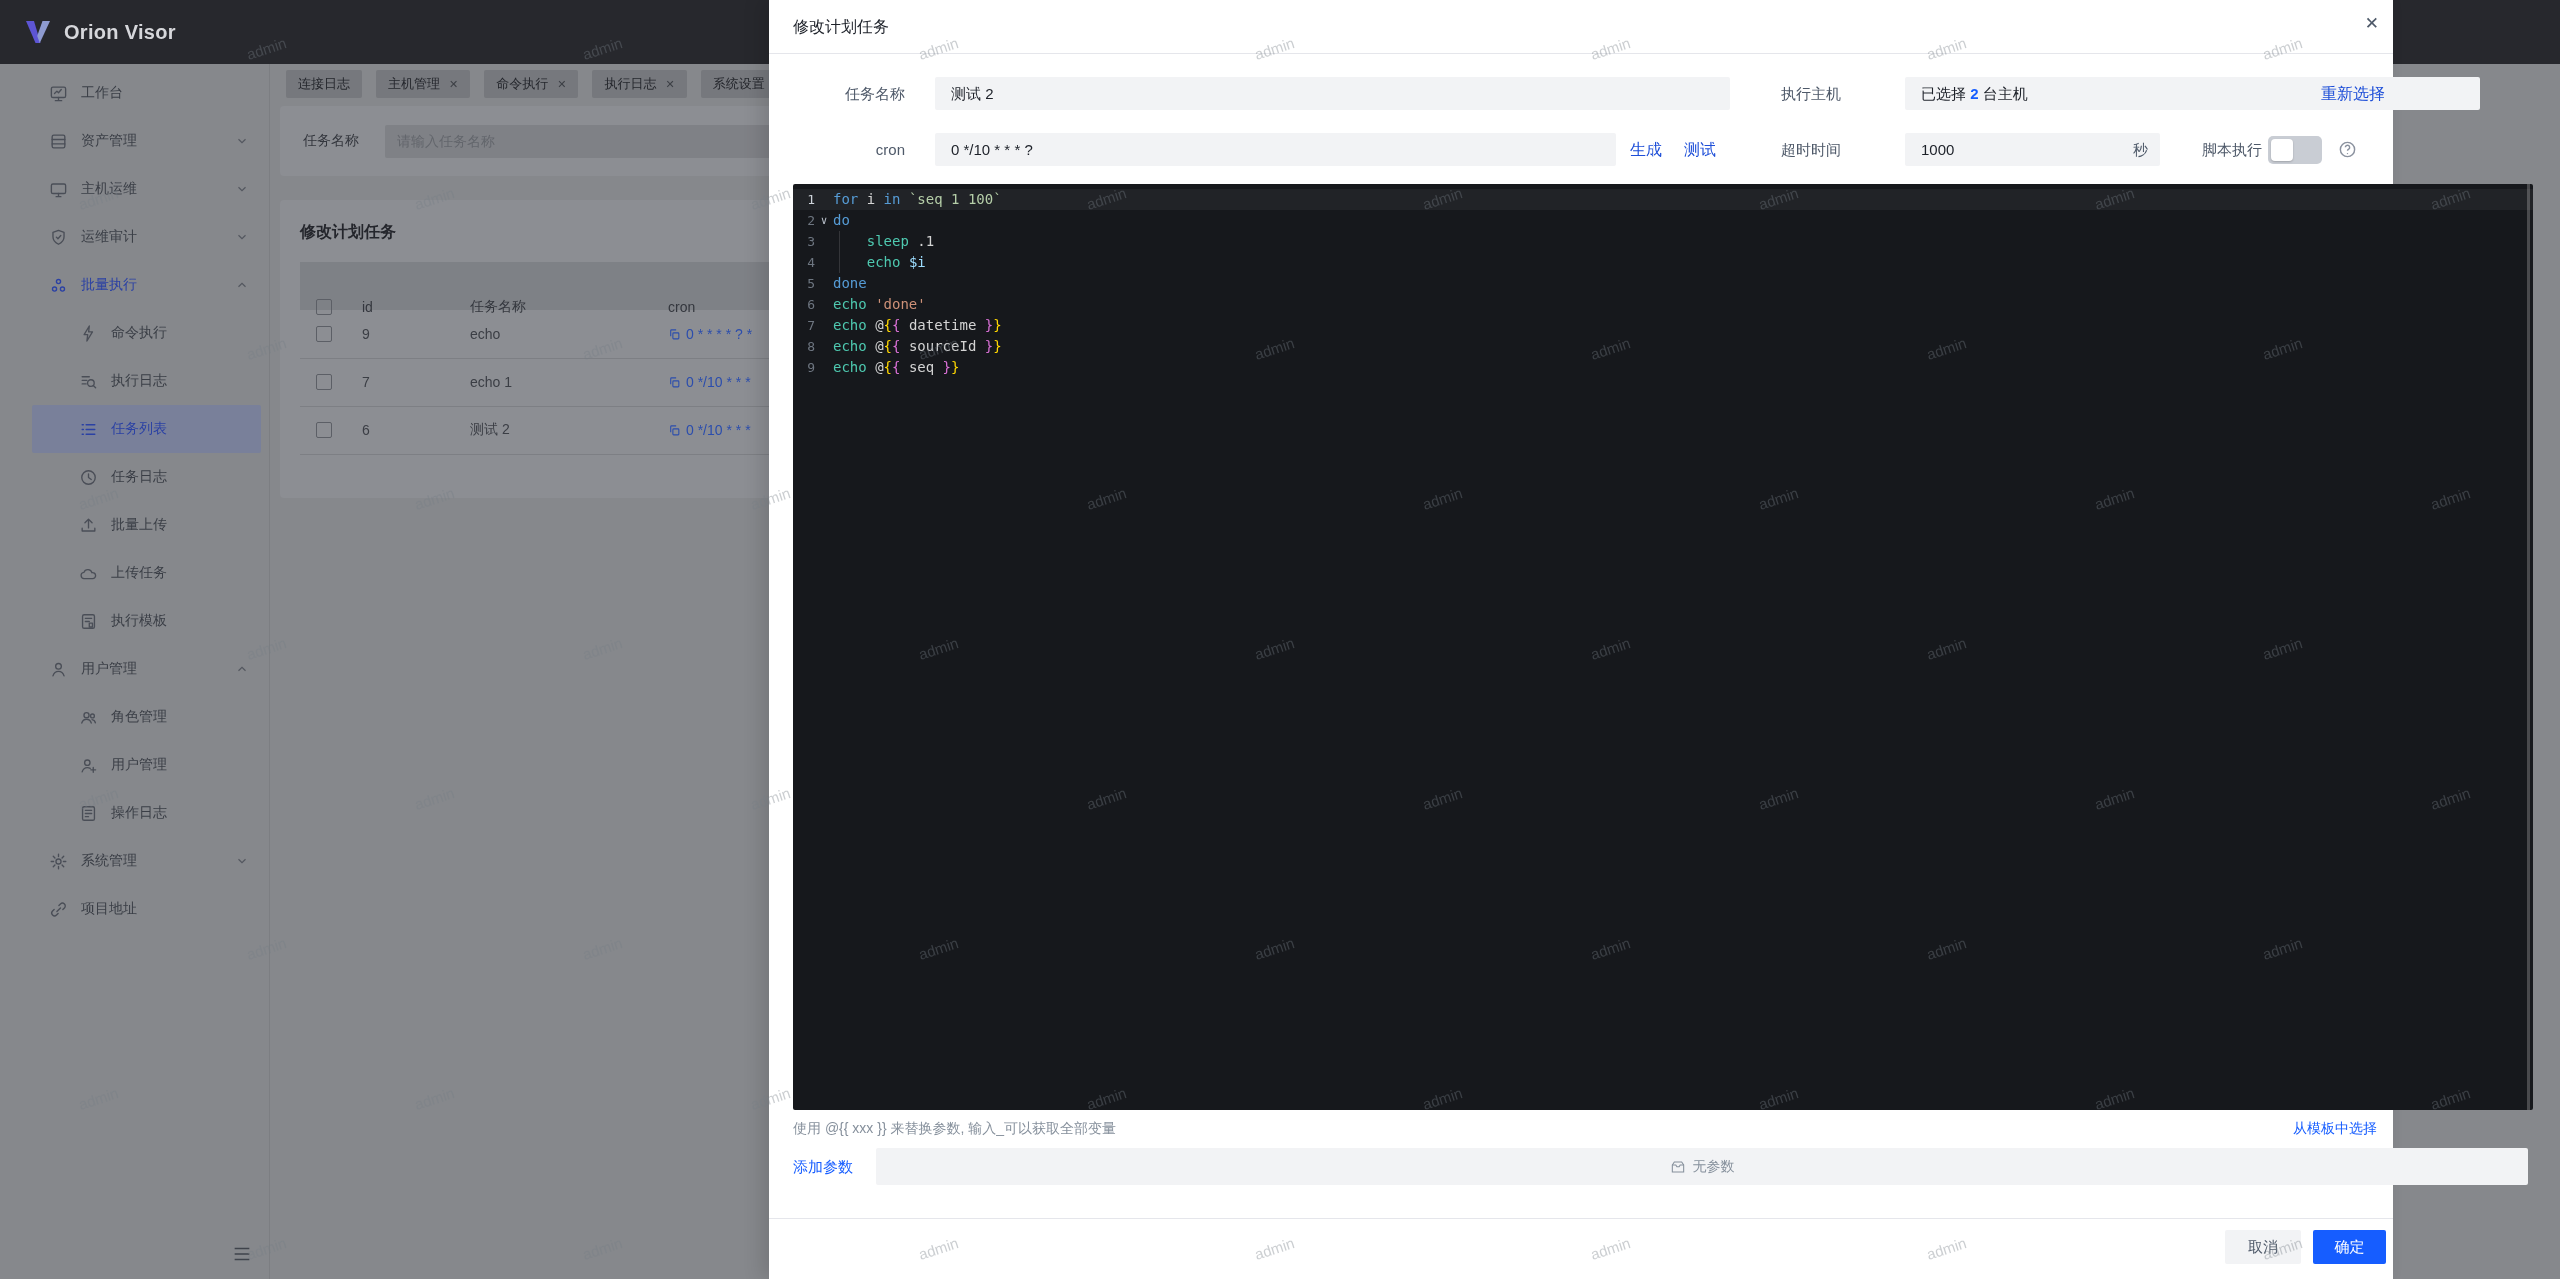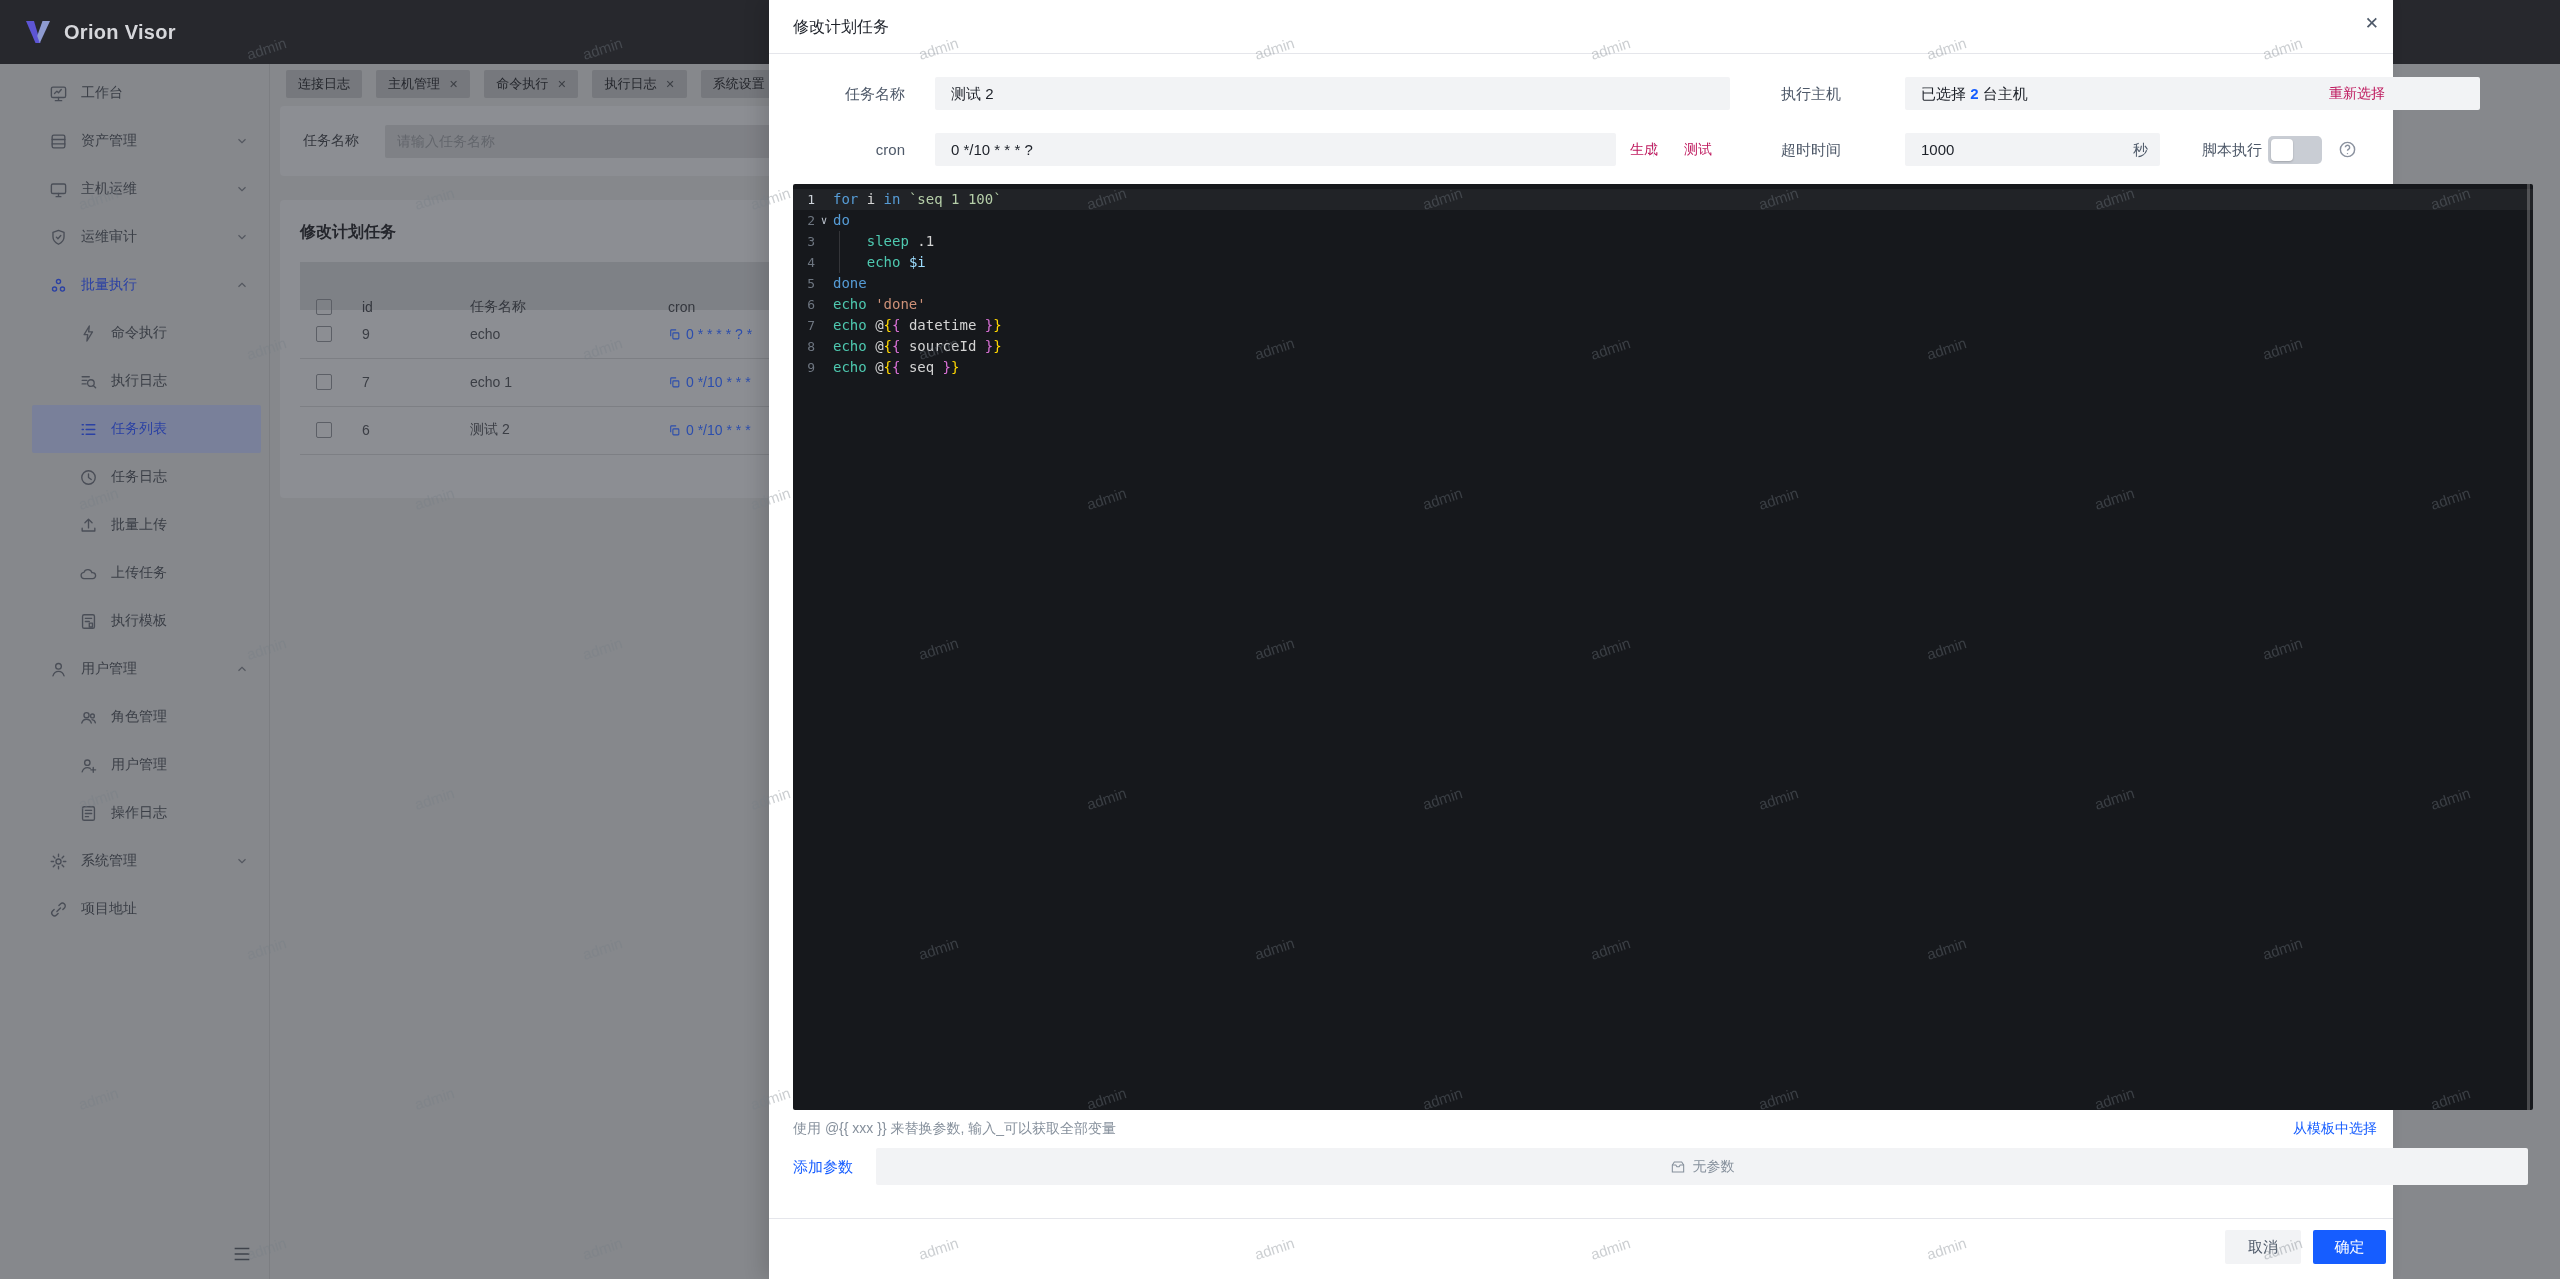--- a/index.html
+++ b/index.html
@@ -42,21 +42,21 @@
   .wm{position:absolute;inset:0;z-index:999;pointer-events:none;overflow:hidden;}
   .wm span{position:absolute;font-size:15px;color:rgba(119,125,135,.38);transform:rotate(-18deg);white-space:nowrap;}
   
   .drawer{position:absolute;left:769px;top:0;width:1624px;height:1279px;background:#fff;z-index:100;box-shadow:-8px 0 18px rgba(0,0,0,.12);}
   .d-title{position:absolute;left:24px;top:0;height:53px;line-height:53px;font-size:16px;font-weight:500;color:#1d2129;}
   .d-close{position:absolute;top:15px;right:14px;font-size:17px;color:#4e5969;cursor:pointer;line-height:1;}
   .d-headline{position:absolute;top:53px;left:0;right:0;border-top:1px solid #e5e6eb;}
   .f-label{position:absolute;width:112px;text-align:right;font-size:15px;color:#4e5969;line-height:33px;white-space:nowrap;}
   .f-input{position:absolute;height:33px;background:#f2f3f5;border-radius:2px;font-size:15px;color:#1d2129;line-height:33px;padding:0 16px;box-sizing:border-box;white-space:nowrap;}
   .blue{color:#165dff;}
-  .d-link{position:absolute;font-size:14px;line-height:33px;color:#be185d;cursor:pointer;white-space:nowrap;}
+  .d-link{position:absolute;font-size:16px;line-height:33px;color:#1d4ed8;cursor:pointer;white-space:nowrap;}
   .vsep{position:absolute;width:1px;height:14px;background:#e5e6eb;top:143px;}
   .suffix{position:absolute;right:12px;top:0;color:#4e5969;}
   .toggle{position:absolute;left:1499px;top:136px;width:54px;height:28px;background:#c9cdd4;border-radius:5px;cursor:pointer;}
   .toggle .knob{position:absolute;left:3px;top:3px;width:22px;height:22px;background:#fff;border-radius:4px;box-shadow:0 1px 2px rgba(0,0,0,.2);}
   .help{position:absolute;left:1569px;top:140px;width:19px;height:19px;color:#8a919e;cursor:pointer;}
   
   .editor{position:absolute;left:24px;top:184px;width:1740px;height:926px;background:#16181c;border-radius:2px;
           font-family:"DejaVu Sans Mono","Liberation Mono",monospace;font-size:14px;overflow:hidden;padding-top:5px;box-sizing:border-box;}
   .eline{height:21px;line-height:21px;display:flex;position:relative;}
   .eline.active{background:rgba(255,255,255,.05);}

